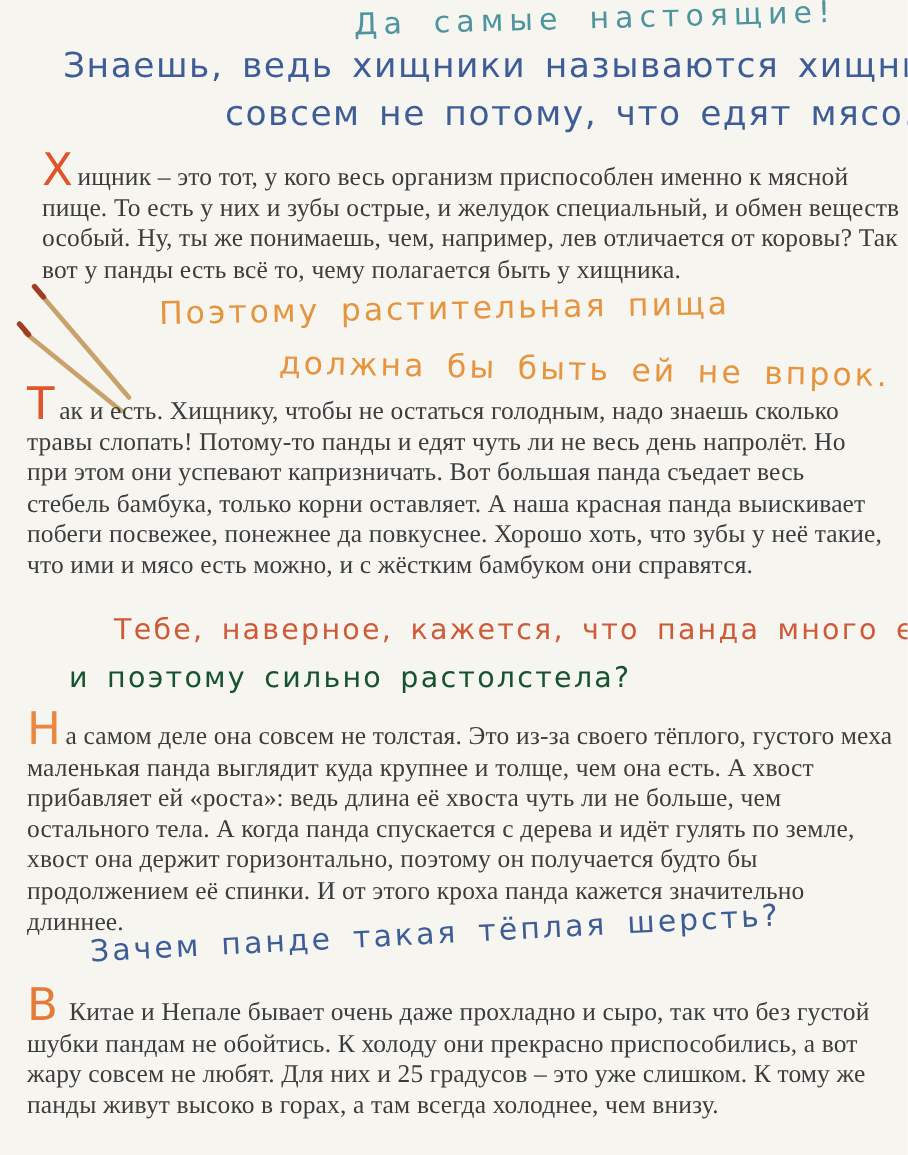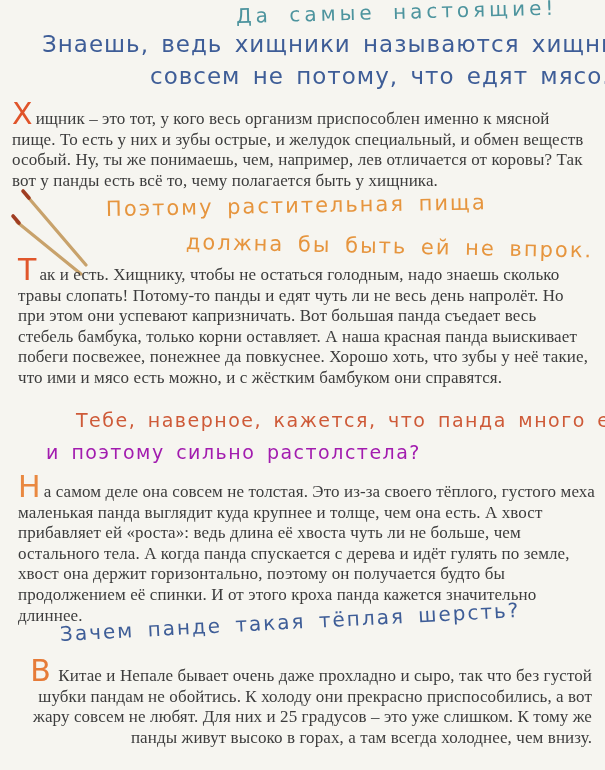--- a/index.html
+++ b/index.html
@@ -48,44 +48,44 @@
 </head>
 <body>
 
 <div class="page" style="background-color: rgb(246, 245, 240);">
 
   <div class="hw hw-top" style="top: 4px; left: 236px; color: rgb(77, 148, 158);">Да самые настоящие!</div>
 
   <div class="hw hw-title" style="top: 31px; left: 42px; color: rgb(62, 93, 151);">Знаешь, ведь хищники называются хищниками</div>
   <div class="hw hw-title" style="top: 63px; left: 150px; color: rgb(62, 93, 151);">совсем не потому, что едят мясо.</div>
 
-  <div class="body-par" style="top: 104px; left: 12px; width: 574px; color: rgb(60, 60, 60);">
+  <div class="body-par" style="top: 104px; left: 28px; width: 574px; color: rgb(60, 60, 60);">
     <span class="initial" style="color: rgb(224, 84, 42);">Х</span><span>ищник – это тот, у кого весь организм приспособлен именно к мясной пище. То есть у них и зубы острые, и желудок специальный, и обмен веществ особый. Ну, ты же понимаешь, чем, например, лев отличается от коровы? Так вот у панды есть всё то, чему полагается быть у хищника.</span>
   </div>
 
   <svg class="sticks" viewBox="0 0 92 96">
     <line x1="25" y1="11" x2="84" y2="80" stroke-width="3.2" stroke-linecap="round" style="stroke: rgb(200, 162, 107);"></line>
     <line x1="21" y1="6" x2="27" y2="13" stroke-width="3.6" stroke-linecap="round" style="stroke: rgb(160, 61, 34);"></line>
     <line x1="15" y1="37" x2="79" y2="89" stroke-width="3.2" stroke-linecap="round" style="stroke: rgb(200, 162, 107);"></line>
     <line x1="11" y1="31" x2="17" y2="38" stroke-width="3.6" stroke-linecap="round" style="stroke: rgb(160, 61, 34);"></line>
   </svg>
 
   <div class="hw hw-q1 rot-d1" style="top: 197px; left: 106px; color: rgb(230, 149, 62);">Поэтому растительная пища</div>
   <div class="hw hw-q1 rot-u1" style="top: 230px; left: 186px; color: rgb(230, 149, 62);">должна бы быть ей не впрок.</div>
 
   <div class="body-par" style="top: 260px; left: 18px; width: 576px; color: rgb(60, 60, 60);">
     <span class="initial" style="color: rgb(224, 86, 43);">Т</span><span>ак и есть. Хищнику, чтобы не остаться голодным, надо знаешь сколько травы слопать! Потому-то панды и едят чуть ли не весь день напролёт. Но при этом они успевают капризничать. Вот большая панда съедает весь стебель бамбука, только корни оставляет. А наша красная панда выискивает побеги посвежее, понежнее да повкуснее. Хорошо хоть, что зубы у неё такие, что ими и мясо есть можно, и с жёстким бамбуком они справятся.</span>
   </div>
 
   <div class="hw hw-q2" style="top: 409px; left: 76px; color: rgb(206, 90, 56);">Тебе, наверное, кажется, что панда много ест</div>
-  <div class="hw hw-q2" style="top: 441px; left: 46px; color: #a21caf;">и поэтому сильно растолстела?</div>
+  <div class="hw hw-q2" style="top: 441px; left: 46px; color: #14532d;">и поэтому сильно растолстела?</div>
 
   <div class="body-par" style="top: 477px; left: 18px; width: 580px; color: rgb(60, 60, 60);">
     <span class="initial" style="color: rgb(233, 136, 64);">Н</span><span>а самом деле она совсем не толстая. Это из-за своего тёплого, густого меха маленькая панда выглядит куда крупнее и толще, чем она есть. А хвост прибавляет ей «роста»: ведь длина её хвоста чуть ли не больше, чем остального тела. А когда панда спускается с дерева и идёт гулять по земле, хвост она держит горизонтально, поэтому он получается будто бы продолжением её спинки. И от этого кроха панда кажется значительно длиннее.</span>
   </div>
 
   <div class="hw hw-q3" style="top: 622px; left: 60px; color: rgb(62, 93, 151);">Зачем панде такая тёплая шерсть?</div>
 
-  <div class="body-par" style="top: 661px; left: 18px; width: 574px; color: rgb(60, 60, 60); text-align: right;">
+  <div class="body-par" style="top: 661px; left: 18px; width: 574px; color: rgb(60, 60, 60);">
     <span class="initial" style="color: rgb(230, 123, 56);">В</span><span> Китае и Непале бывает очень даже прохладно и сыро, так что без густой шубки пандам не обойтись. К холоду они прекрасно приспособились, а вот жару совсем не любят. Для них и 25 градусов – это уже слишком. К тому же панды живут высоко в горах, а там всегда холоднее, чем внизу.</span>
   </div>
 
 </div>
 
 </body></html>

